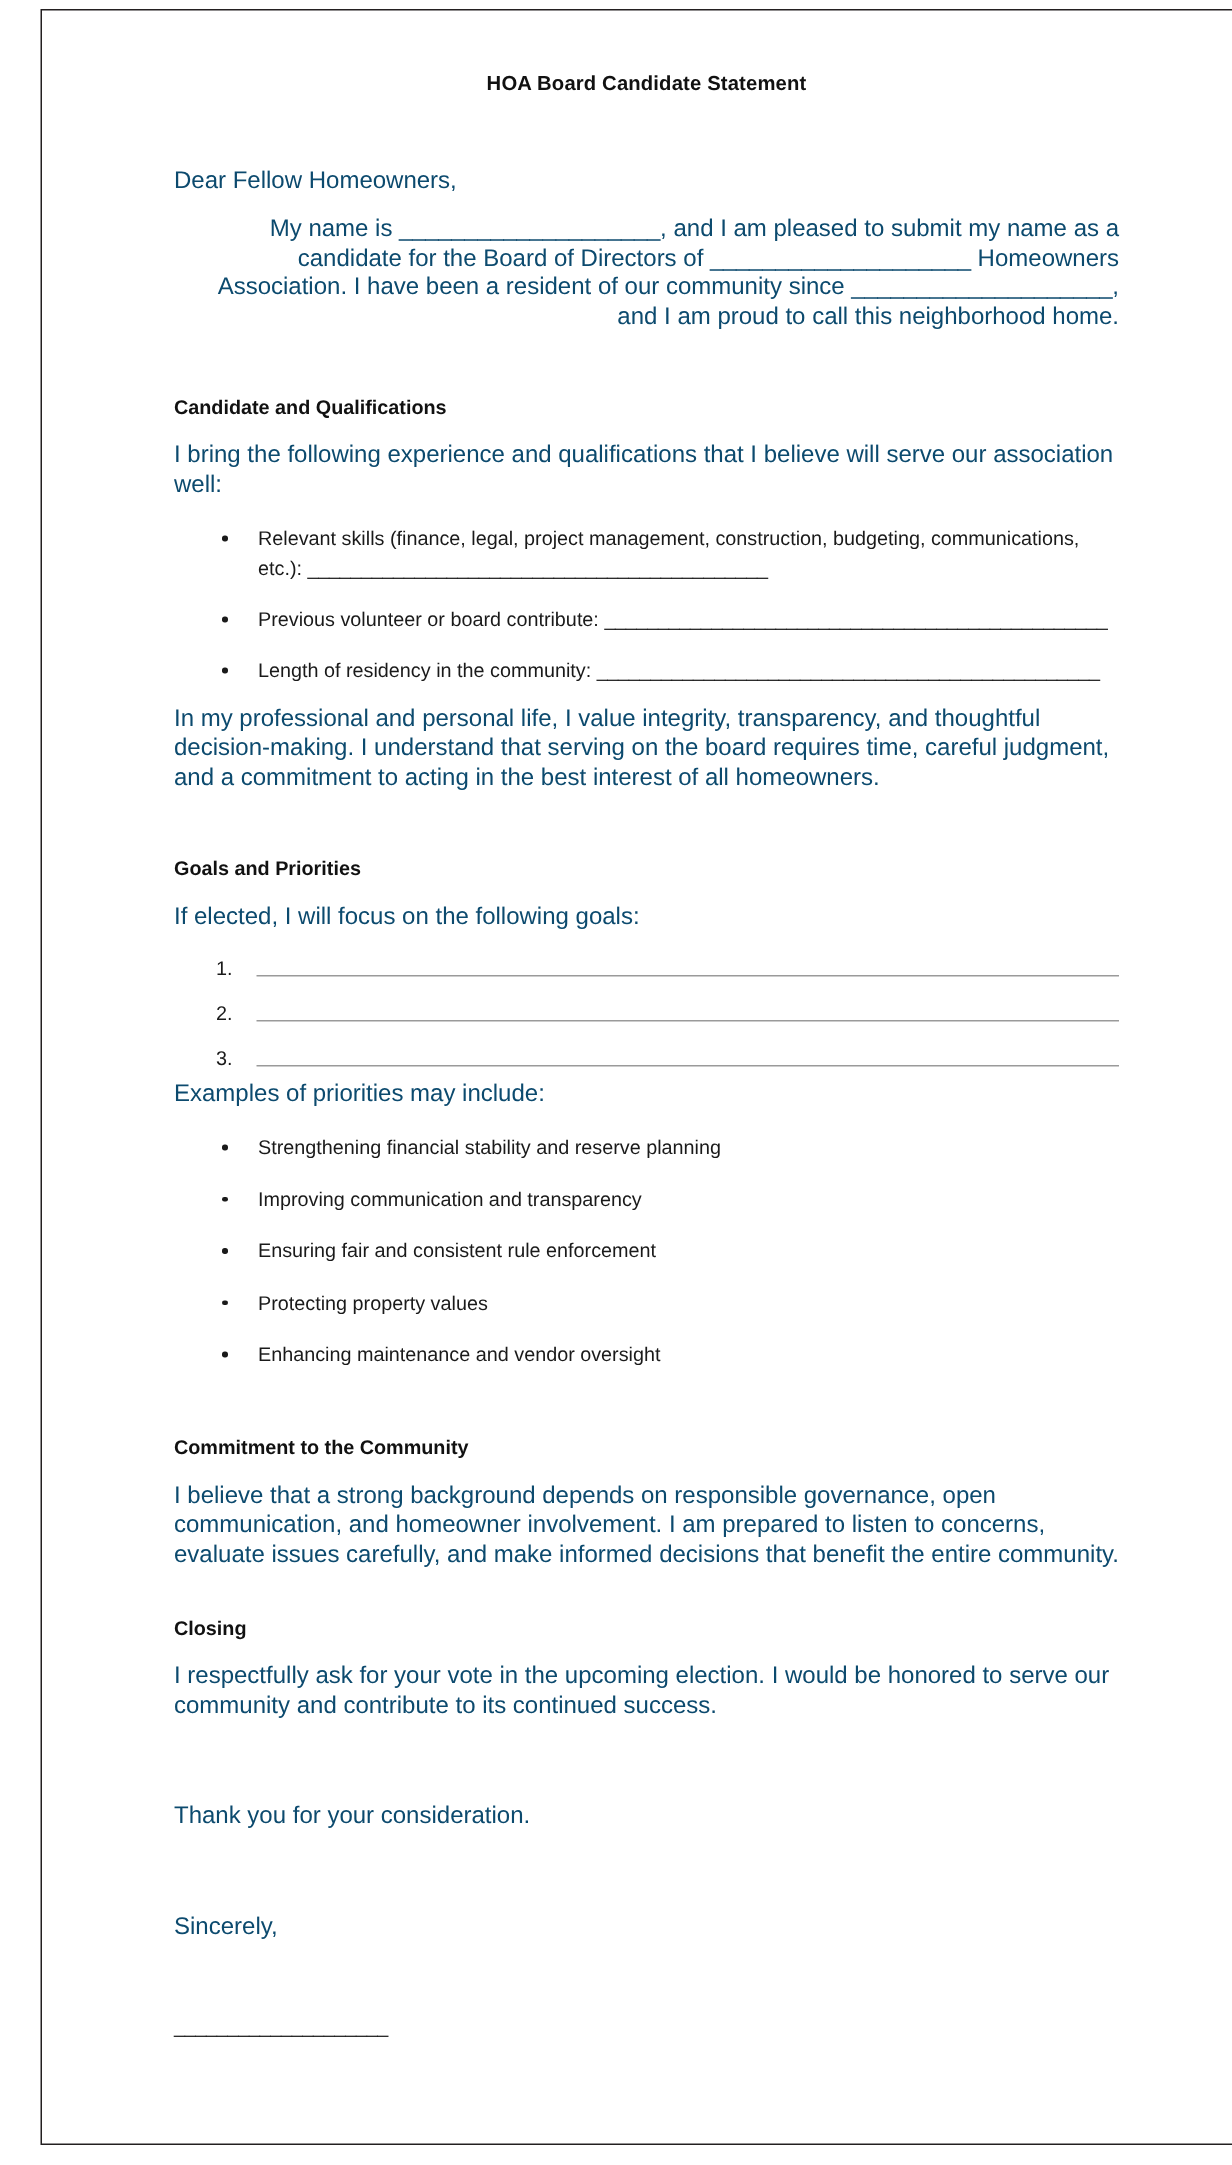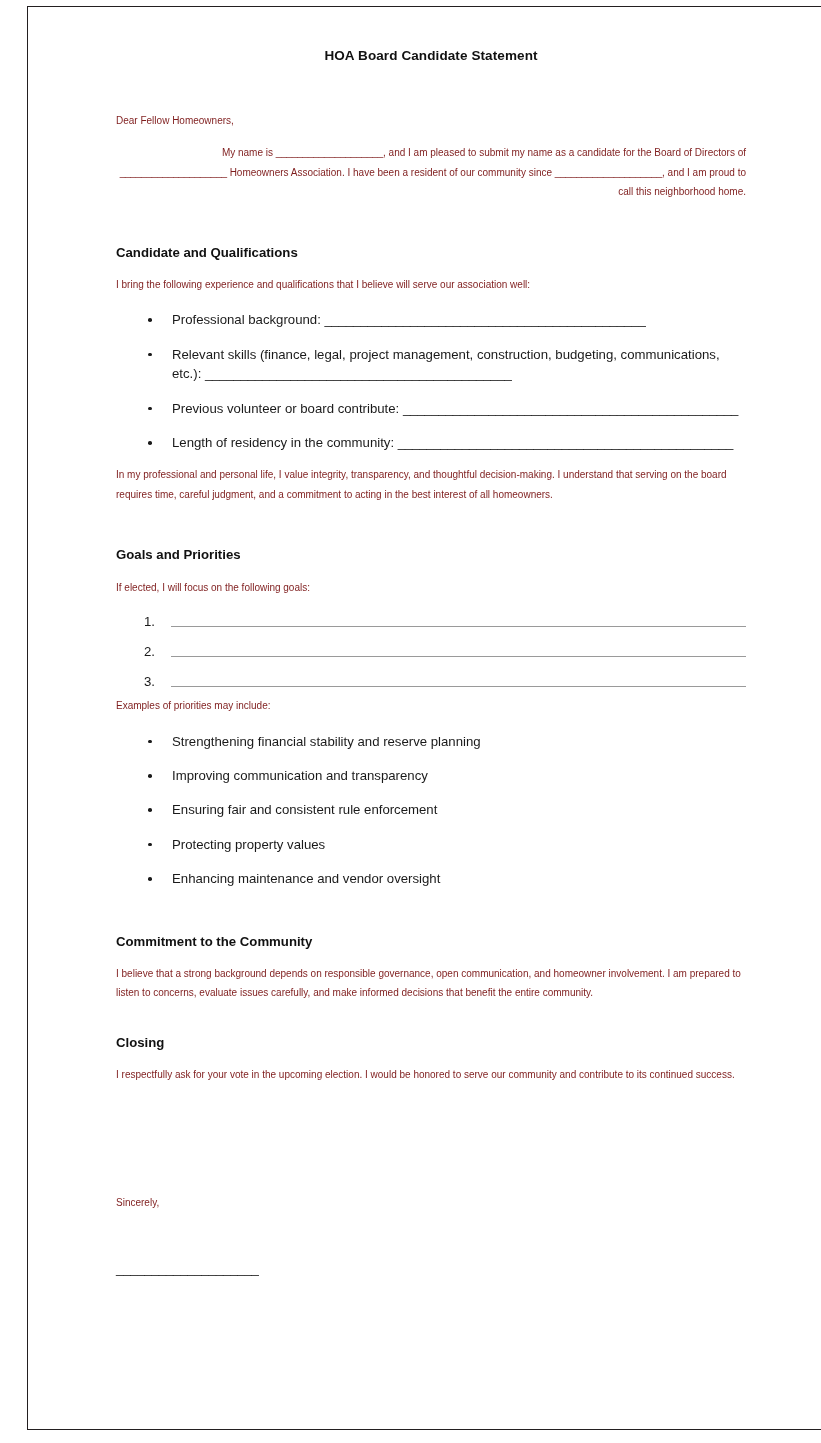--- a/index.html
+++ b/index.html
@@ -38,24 +38,24 @@
     text-align: center;
     font-size: 13.5px;
     font-weight: bold;
     letter-spacing: 0.1px;
     margin: 0;
     padding-top: 41px;
     color: #111111;
   }
 
   .block {
-    font-size: 10px;
-    line-height: 19.4px;
-    margin: 0;
-    color: #7f1d1d;
+    font-size: 16px;
+    line-height: 19.4px;
+    margin: 0;
+    color: #0c4a6e;
   }
 
   .salutation { padding-top: 48px; }
 
   .para-intro { padding-top: 13px; text-align: right; }
 
   .section-head {
     font-size: 13.2px;
     font-weight: bold;
     line-height: 19.4px;
@@ -144,21 +144,20 @@
 
     <div class="gap-lg"></div>
 
     <h2 class="section-head">Candidate and Qualifications</h2>
 
     <div class="gap-sm"></div>
 
     <p class="block">I bring the following experience and qualifications that I believe will serve our association well:</p>
 
     <ul class="dot-list">
-      <li><span>Professional background: </span><span class="blank">_____________________________________________</span></li>
       <li><span>Relevant skills (finance, legal, project management, construction, budgeting, communications, etc.): </span><span class="blank">___________________________________________</span></li>
       <li><span>Previous volunteer or board contribute: </span><span class="blank">_______________________________________________</span></li>
       <li><span>Length of residency in the community: </span><span class="blank">_______________________________________________</span></li>
     </ul>
 
     <div class="gap-sm"></div>
 
     <p class="block">In my professional and personal life, I value integrity, transparency, and thoughtful decision-making. I understand that serving on the board requires time, careful judgment, and a commitment to acting in the best interest of all homeowners.</p>
 
     <div class="gap-lg"></div>
@@ -210,20 +209,21 @@
     <div class="gap-md"></div>
 
     <h2 class="section-head">Closing</h2>
 
     <div class="gap-sm"></div>
 
     <p class="block">I respectfully ask for your vote in the upcoming election. I would be honored to serve our community and contribute to its continued success.</p>
 
     <div class="gap-xl"></div>
 
+    <p class="block">Thank you for your consideration.</p>
 
     <div class="gap-xl"></div>
 
     <p class="block">Sincerely,</p>
 
     <div class="gap-sig"></div>
 
     <p class="sig-line">____________________</p>
 
     <div class="gap-xl"></div>

